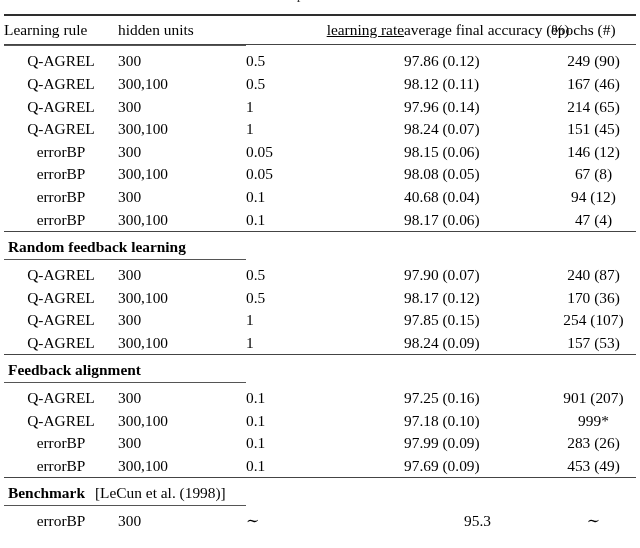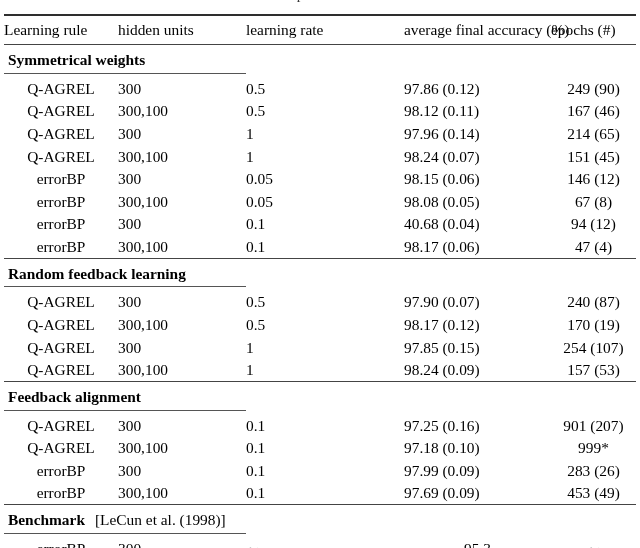--- a/index.html
+++ b/index.html
@@ -71,21 +71,21 @@
   }
 
   
   tr.header-row td {
     padding: 6px 0 7px 0;
     vertical-align: baseline;
     white-space: nowrap;
   }
   td.h1 { padding-left: 4px; text-align: left; }
   td.h2 { text-align: left; }
-  td.h3 { text-align: left; padding-left: 8px; }
+  td.h3 { text-align: right; padding-left: 8px; text-decoration: underline; }
   td.h4 { text-align: center; }
   td.h5 { text-align: left; padding-left: 10px; }
 
   
   tr.section-row td {
     padding: 7px 0 5px 4px;
     font-weight: bold;
     white-space: nowrap;
     vertical-align: baseline;
   }
@@ -147,23 +147,20 @@
         <tr class="header-row">
           <td class="h1">Learning rule</td>
           <td class="h2">hidden units</td>
           <td class="h3">learning rate</td>
           <td class="h4">average final accuracy (%)</td>
           <td class="h5">epochs (#)</td>
         </tr>
         <tr class="rule-mid">
           <td colspan="5"></td>
         </tr>
-        <tr class="section-row">
-          <td colspan="5"><span>Symmetrical weights</span></td>
-        </tr>
         <tr class="section-underline">
           <td class="su-left" colspan="2"></td>
           <td class="su-right" colspan="3"></td>
         </tr>
         <tr class="data-row first-in-block">
           <td class="d1">Q-AGREL</td>
           <td class="d2">300</td>
           <td class="d3">0.5</td>
           <td class="d4">97.86 (0.12)</td>
           <td class="d5">249 (90)</td>
@@ -232,21 +229,21 @@
           <td class="d2">300</td>
           <td class="d3">0.5</td>
           <td class="d4">97.90 (0.07)</td>
           <td class="d5">240 (87)</td>
         </tr>
         <tr class="data-row">
           <td class="d1">Q-AGREL</td>
           <td class="d2">300,100</td>
           <td class="d3">0.5</td>
           <td class="d4">98.17 (0.12)</td>
-          <td class="d5">170 (19)</td>
+          <td class="d5">170 (36)</td>
         </tr>
         <tr class="data-row">
           <td class="d1">Q-AGREL</td>
           <td class="d2">300</td>
           <td class="d3">1</td>
           <td class="d4">97.85 (0.15)</td>
           <td class="d5">254 (107)</td>
         </tr>
         <tr class="data-row">
           <td class="d1">Q-AGREL</td>

